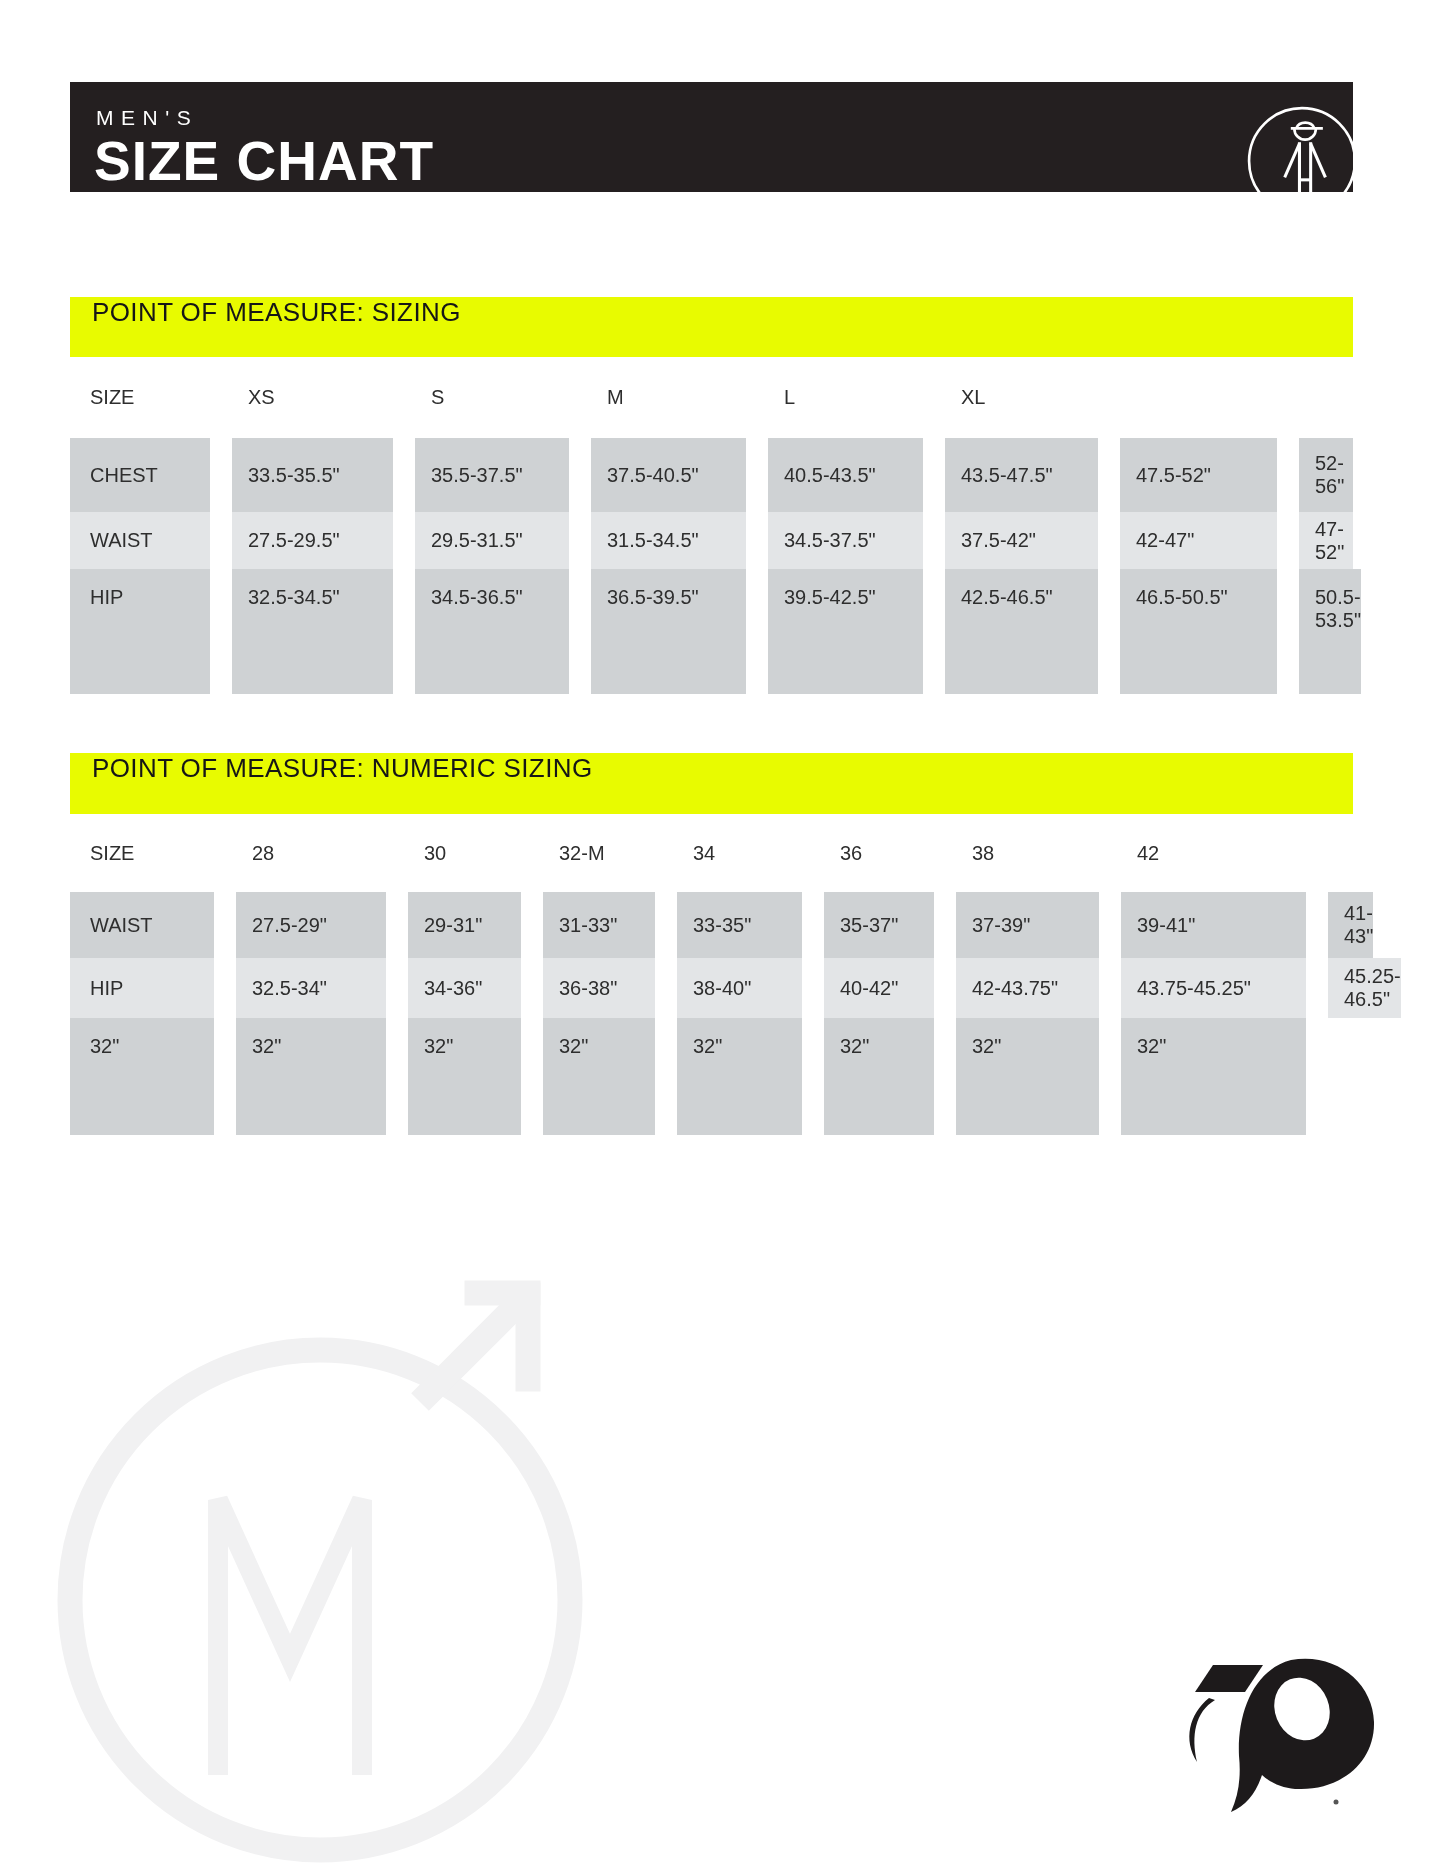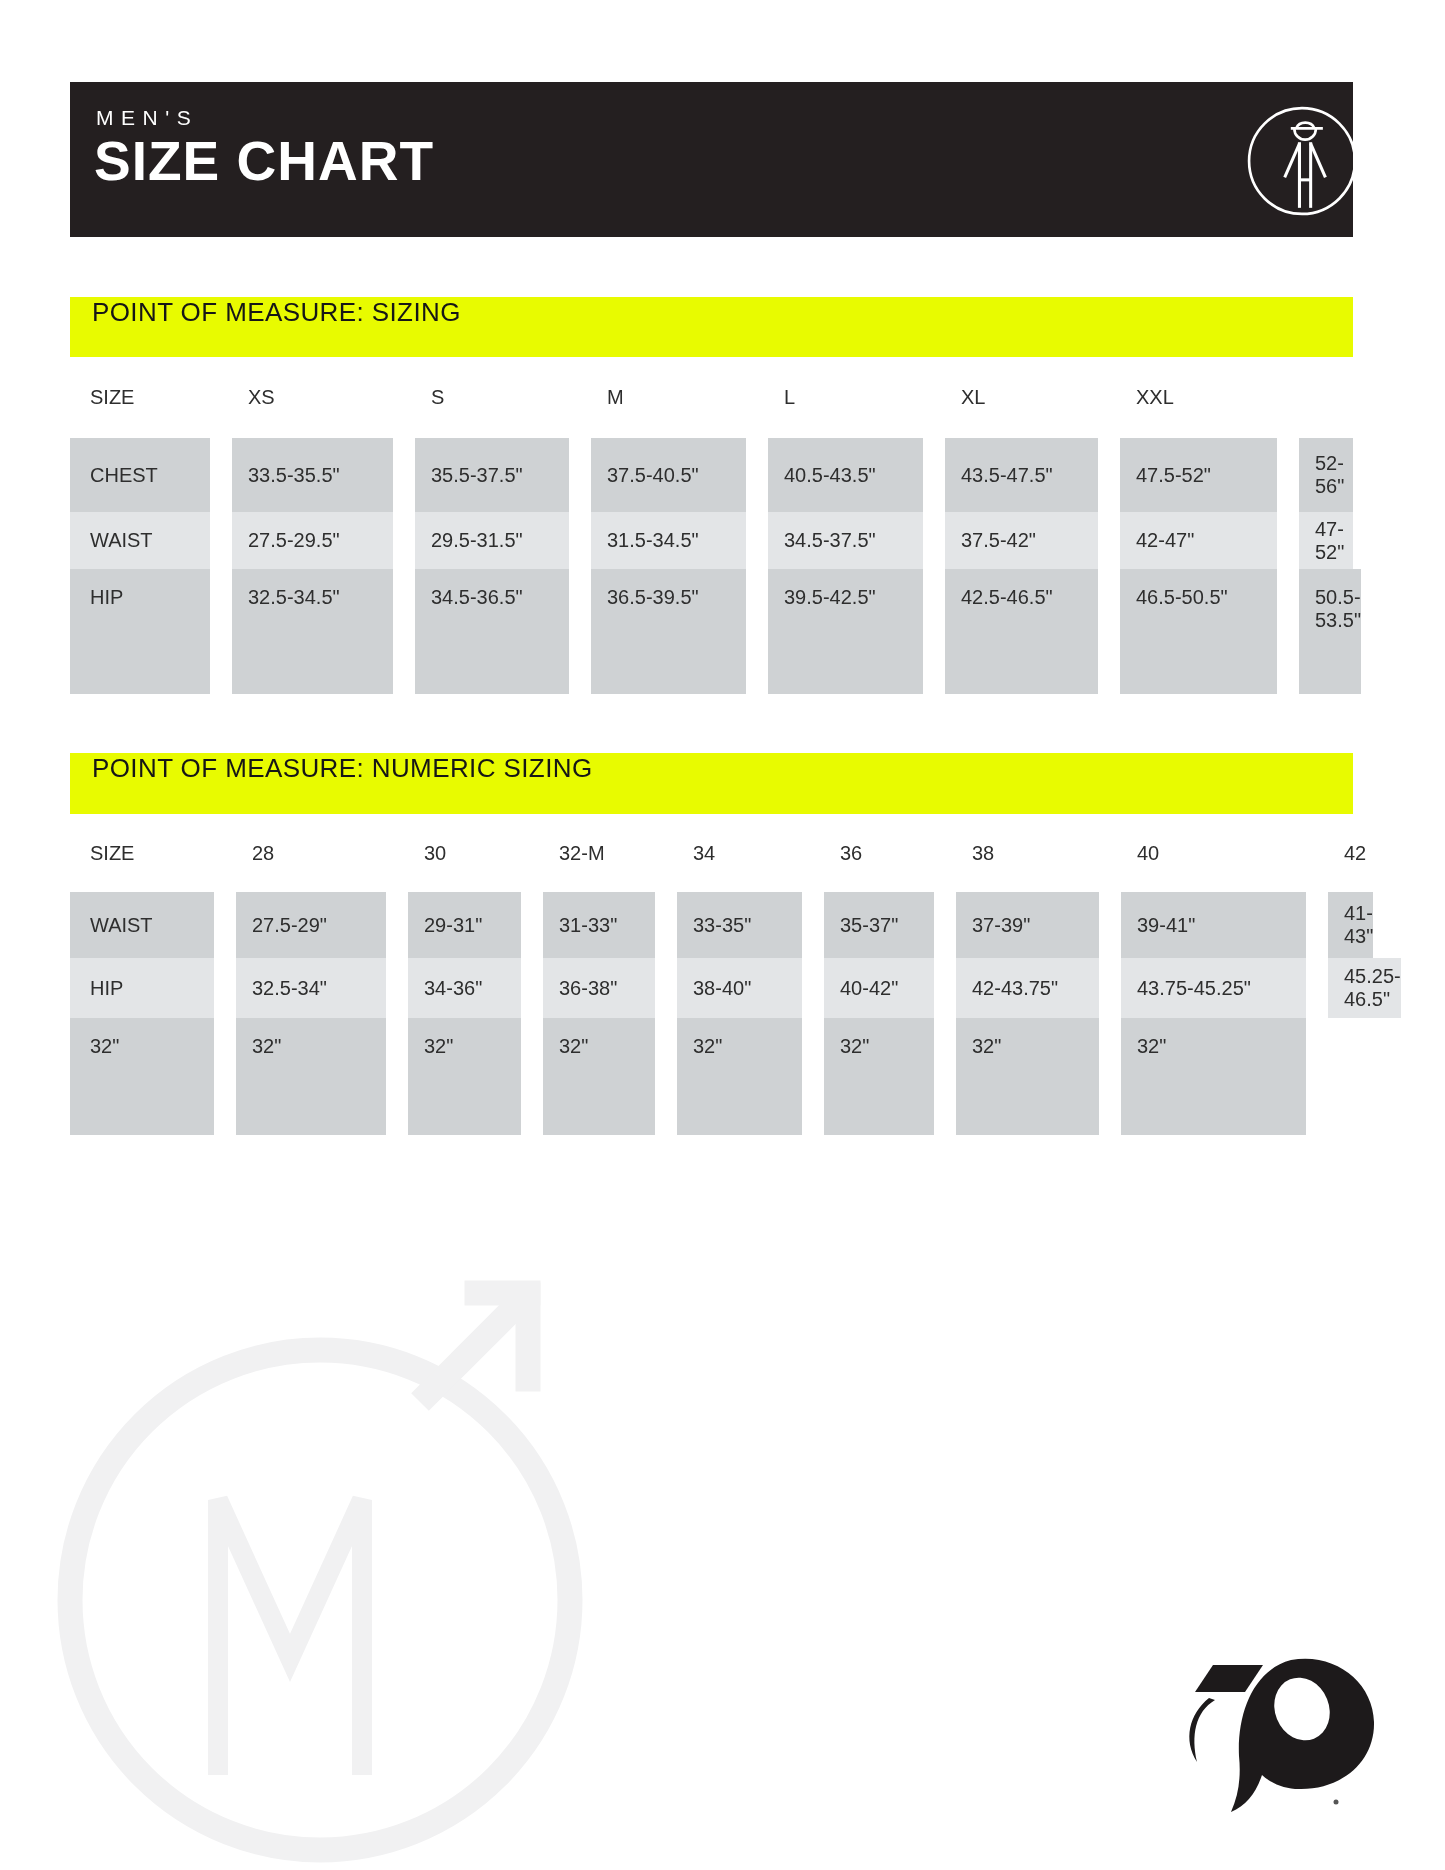--- a/index.html
+++ b/index.html
@@ -4,21 +4,21 @@
 <style>
   html,body{margin:0;padding:0;background:#fff;}
   .page{
     position:relative;width:1445px;height:1870px;background:#ffffff;overflow:hidden;
     font-family:"Liberation Sans","DejaVu Sans",sans-serif;color:#2e2e2e;
   }
   
   .watermark{position:absolute;left:30px;top:1260px;width:580px;height:610px;z-index:0;}
   
   .hdr{
-    position:absolute;left:70px;top:82px;width:1283px;height:155px;
+    position:absolute;left:70px;top:82px;width:1283px;height:110px;
     background:#241f20;overflow:hidden;z-index:2;
   }
   .hdr-eyebrow{
     position:absolute;left:26px;top:24px;color:#ffffff;
     font-size:21px;letter-spacing:7.5px;font-weight:400;
   }
   .hdr-title{
     position:absolute;left:24px;top:48px;color:#ffffff;
     font-size:55px;letter-spacing:1px;font-weight:700;line-height:1.15;
   }
@@ -95,21 +95,20 @@
     <span>POINT OF MEASURE: SIZING</span>
   </div>
 
   <div class="thead h1 grid t1">
     <div class="hc">SIZE</div>
     <div class="hc">XS</div>
     <div class="hc">S</div>
     <div class="hc">M</div>
     <div class="hc">L</div>
     <div class="hc">XL</div>
-    <div class="hc">XXL</div>
   </div>
 
   <div class="tbody tb1">
     <div class="row dark r65 grid t1">
       <div class="c">CHEST</div>
       <div class="c">33.5-35.5"</div>
       <div class="c">35.5-37.5"</div>
       <div class="c">37.5-40.5"</div>
       <div class="c">40.5-43.5"</div>
       <div class="c">43.5-47.5"</div>
@@ -143,21 +142,20 @@
   </div>
 
   <div class="thead h2 grid t2">
     <div class="hc">SIZE</div>
     <div class="hc">28</div>
     <div class="hc">30</div>
     <div class="hc">32-M</div>
     <div class="hc">34</div>
     <div class="hc">36</div>
     <div class="hc">38</div>
-    <div class="hc">40</div>
     <div class="hc">42</div>
   </div>
 
   <div class="tbody tb2">
     <div class="row dark r66 grid t2">
       <div class="c">WAIST</div>
       <div class="c">27.5-29"</div>
       <div class="c">29-31"</div>
       <div class="c">31-33"</div>
       <div class="c">33-35"</div>

